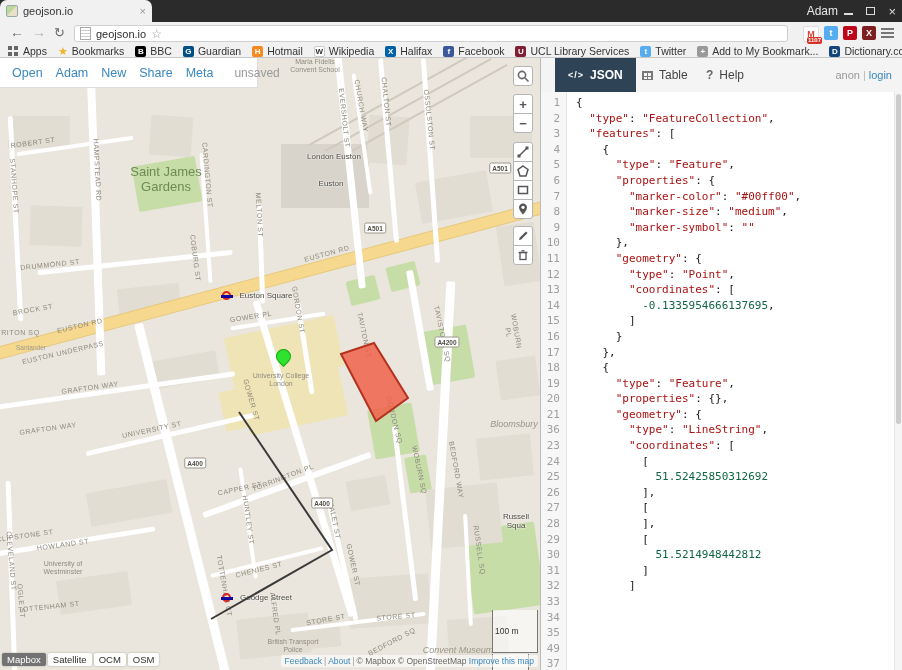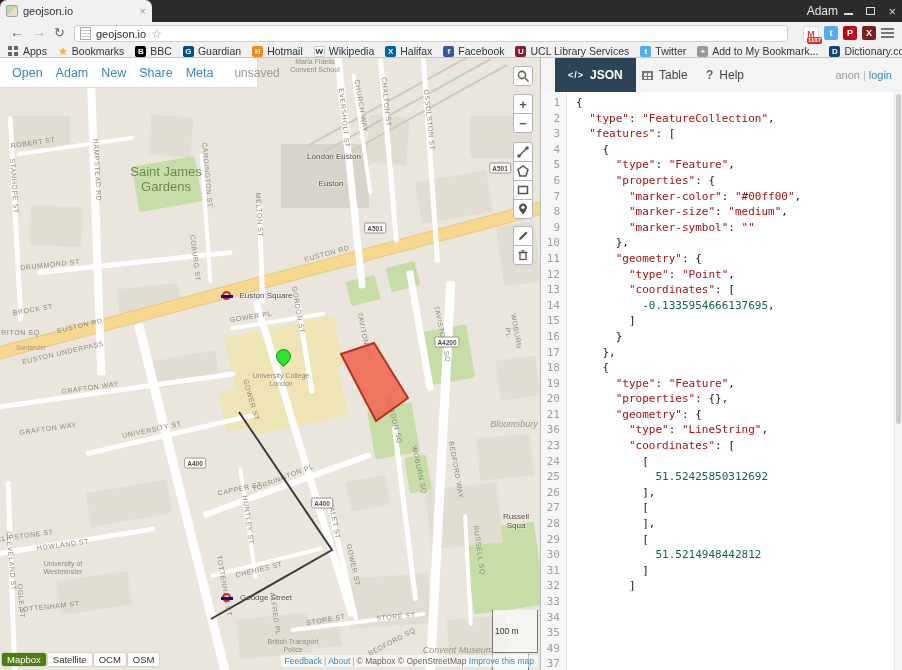--- a/index.html
+++ b/index.html
@@ -81,21 +81,21 @@
   .mapbtn{position:absolute;left:513px;width:20px;height:20px;background:#fff;border:1px solid #b5b5b5;
        box-sizing:border-box;border-radius:3px;display:flex;align-items:center;justify-content:center;
        font-size:13px;font-weight:bold;color:#555;z-index:30}
   .mapbtn svg{display:block}
   #scalebox{position:absolute;left:492px;top:552px;z-index:30;font-size:8.5px;color:#333}
   .scale-line{background:rgba(255,255,255,.6);border:1px solid #777;border-top:none;
        padding:16px 2px;line-height:10px;margin-bottom:1px}
   #layers{position:absolute;left:2px;top:595px;display:flex;gap:2px;z-index:30}
   .layer{font-size:9.5px;padding:1px 5px;background:rgba(255,255,255,.85);color:#333;border-radius:2px;
        box-shadow:0 0 2px rgba(0,0,0,.3)}
-  .layer.active{background:#4d7c0f;color:#fff}
+  .layer.active{background:#737373;color:#fff}
   #attrib{position:absolute;right:2px;top:597px;z-index:30;font-size:8.5px;color:#666;
        background:rgba(255,255,255,.6);padding:1px 4px;border-radius:2px;white-space:nowrap}
   #attrib .lnk{color:#3887be}
   #attrib .sep{color:#999;margin:0 2px}
 
   
   #panel{position:absolute;left:540px;top:58px;width:362px;bottom:0;background:#fff;
        border-left:1px solid #bbb;box-sizing:border-box}
   #panel-header{position:absolute;left:0;top:0;right:0;height:34px;background:#f4f4f4;border-bottom:1px solid #ccc}
   .ptab{position:absolute;top:0;height:34px;display:flex;align-items:center;gap:6px;padding:0 13px;

